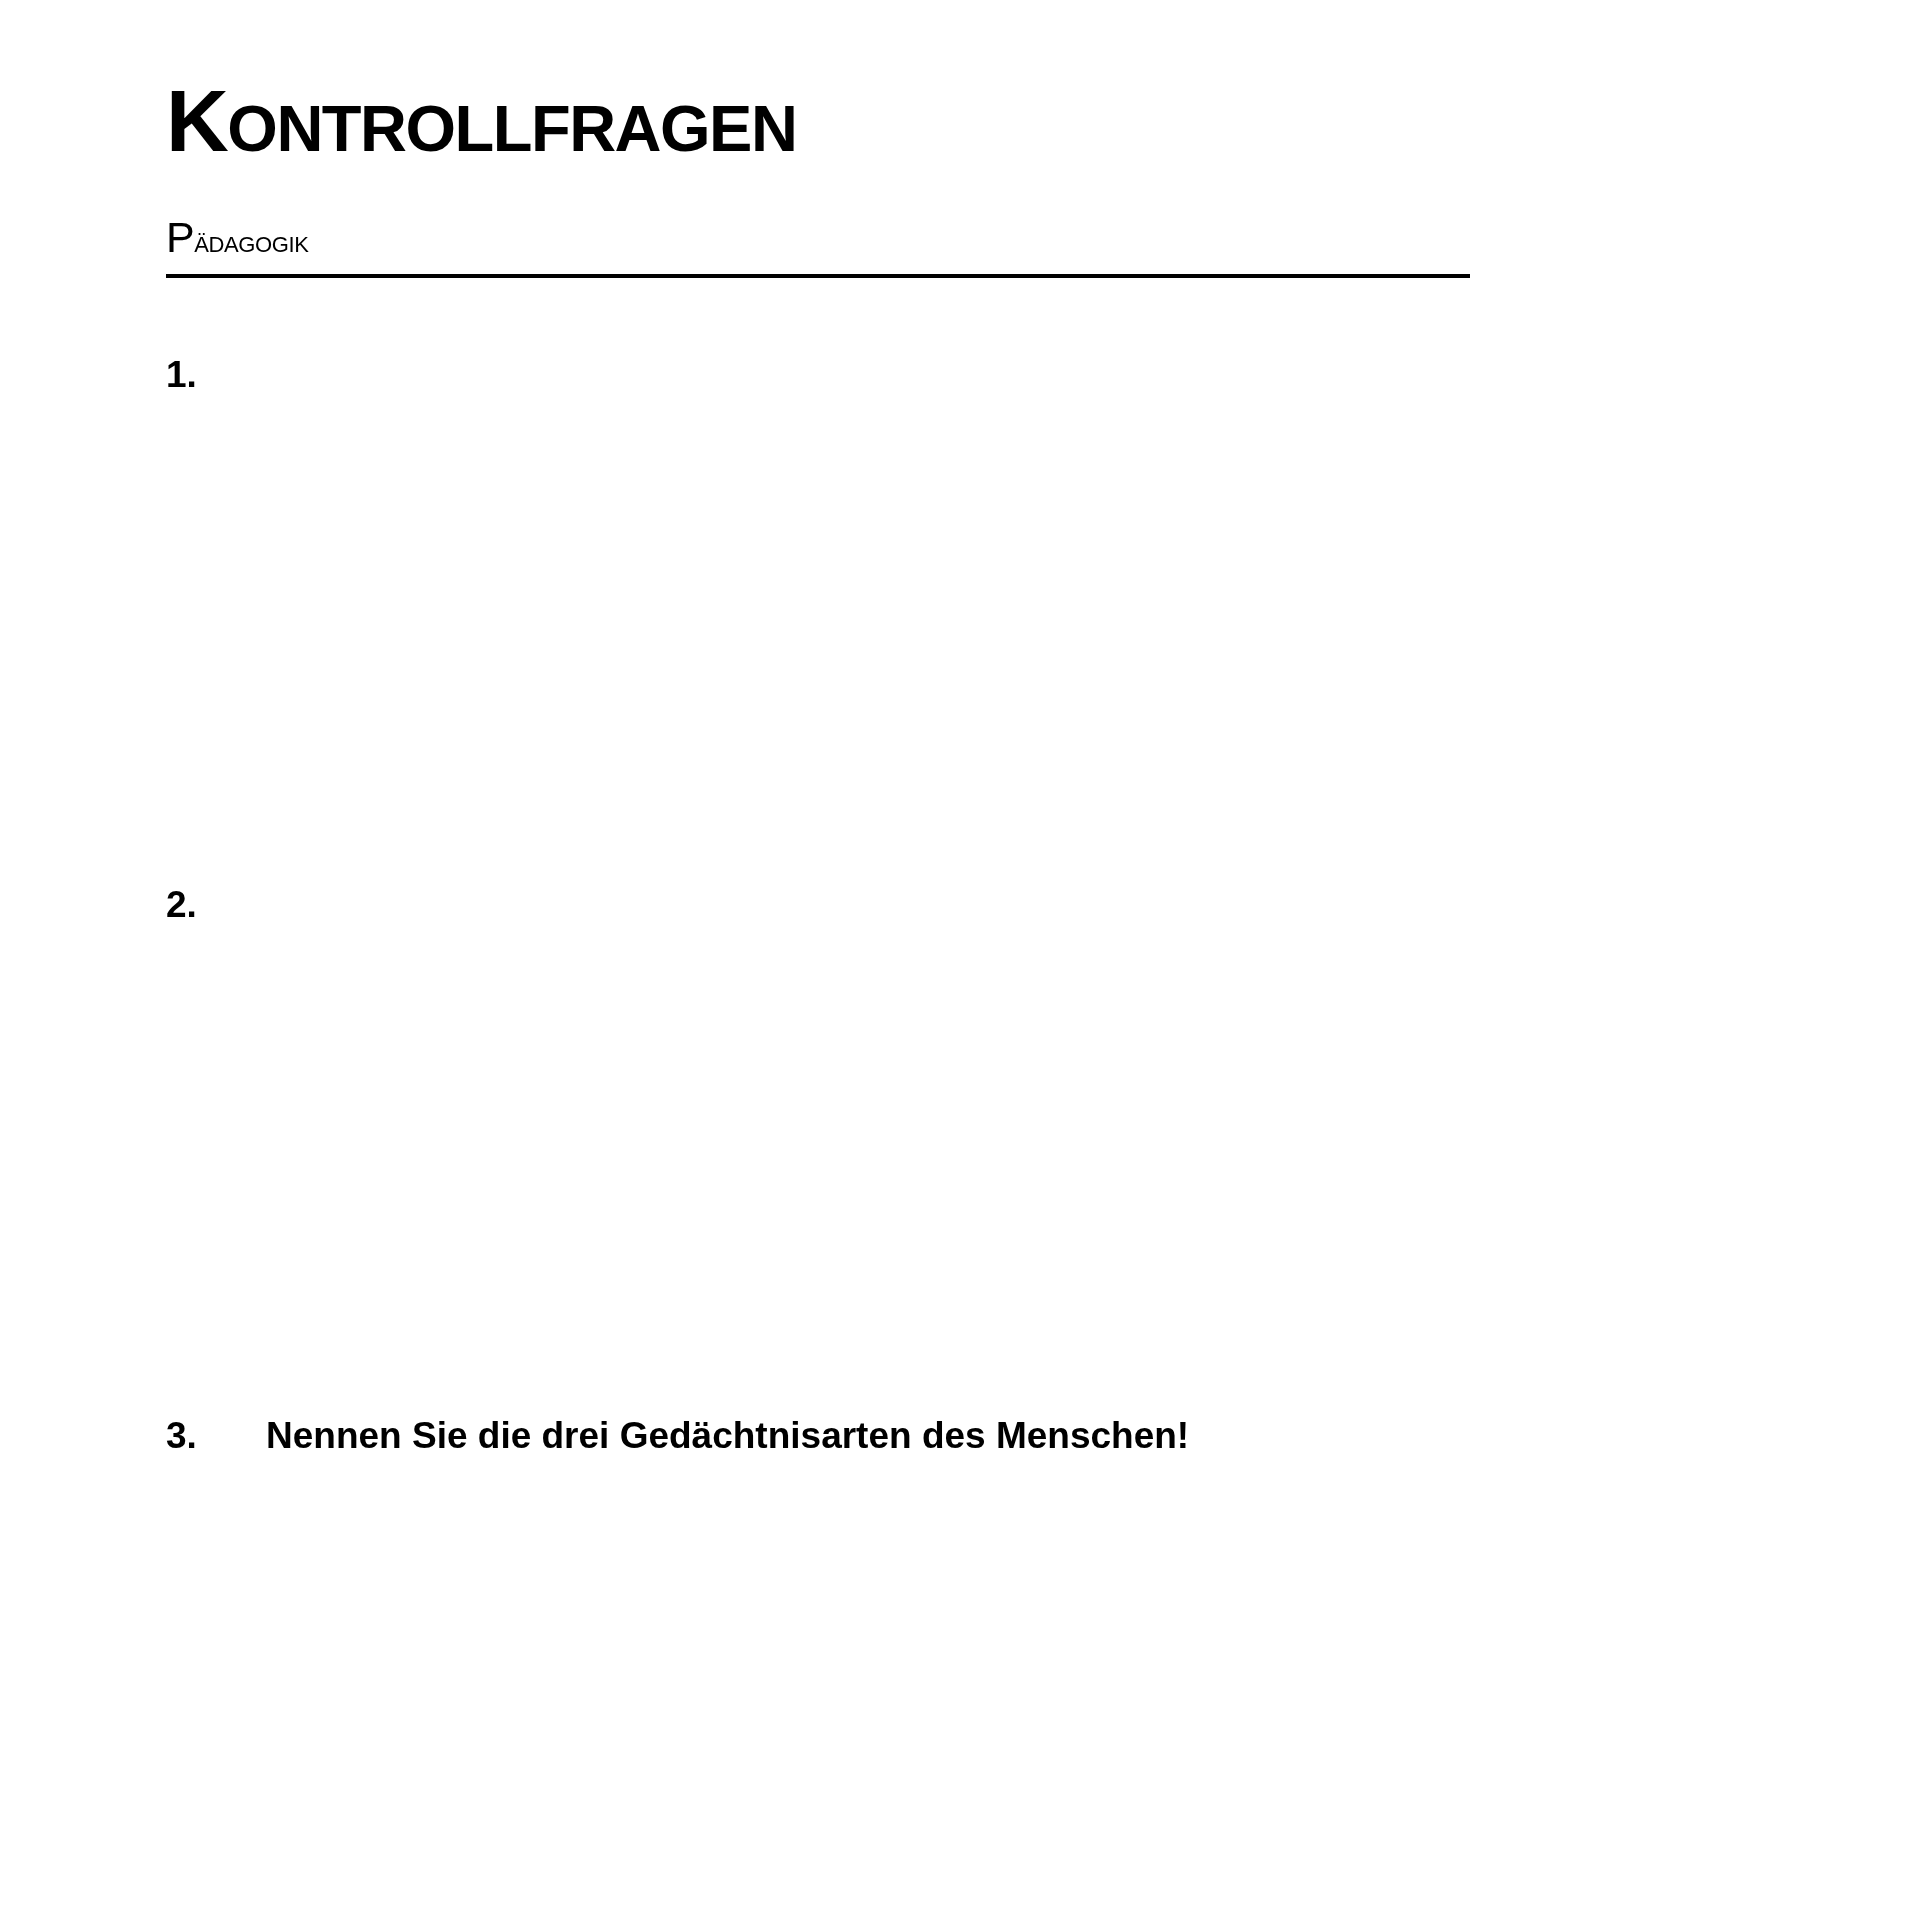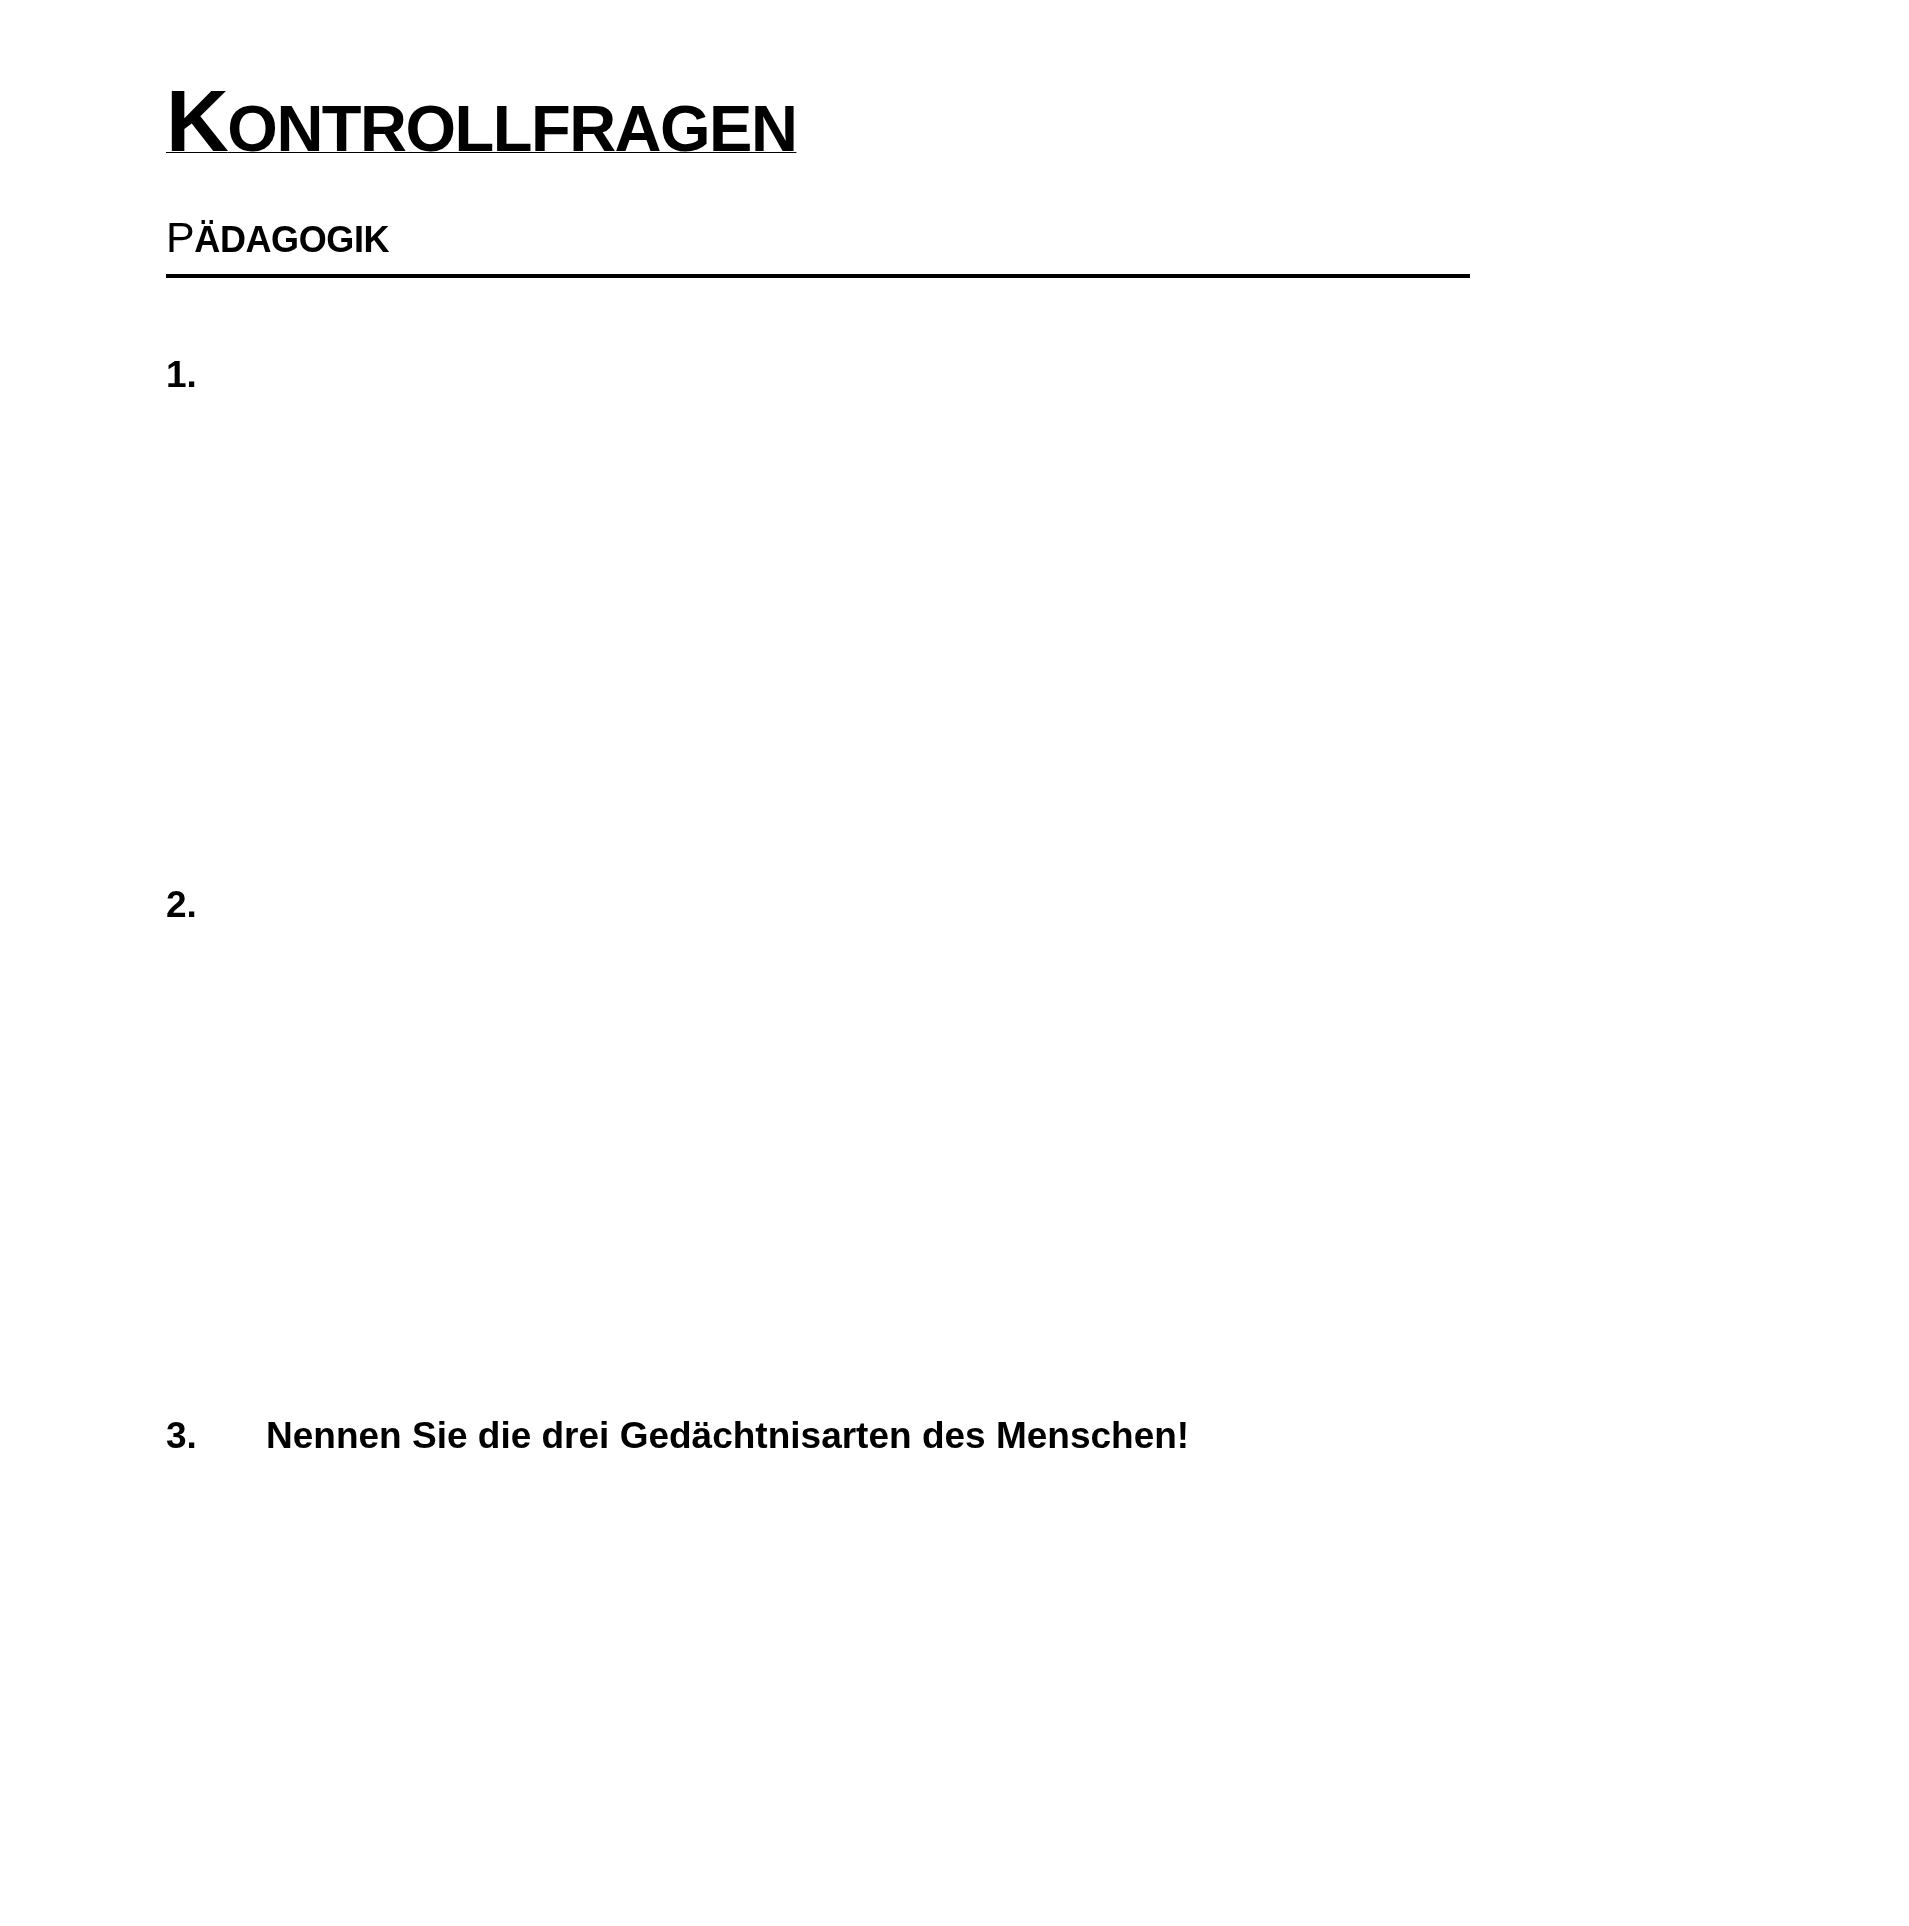--- a/index.html
+++ b/index.html
@@ -16,37 +16,36 @@
 
   
   .doc-title {
     position: absolute;
     left: 166px;
     top: 77px;
     font-weight: bold;
     letter-spacing: -1.5px;
     white-space: nowrap;
     line-height: 1;
-    text-decoration: underline;
   }
   .doc-title .initial { font-size: 87px; }
   .doc-title .rest    { font-size: 65px; }
 
   
   .doc-subtitle {
     position: absolute;
     left: 166px;
     top: 216px;
     font-weight: normal;
     letter-spacing: -0.4px;
     white-space: nowrap;
     line-height: 1;
   }
   .doc-subtitle .initial { font-size: 43px; }
-  .doc-subtitle .rest    { font-size: 36px; font-weight: bold; }
+  .doc-subtitle .rest    { font-size: 22px; }
 
   .subtitle-rule {
     position: absolute;
     left: 166px;
     top: 274px;
     width: 1304px;
     height: 3.5px;
     background: #000000;
   }
 

